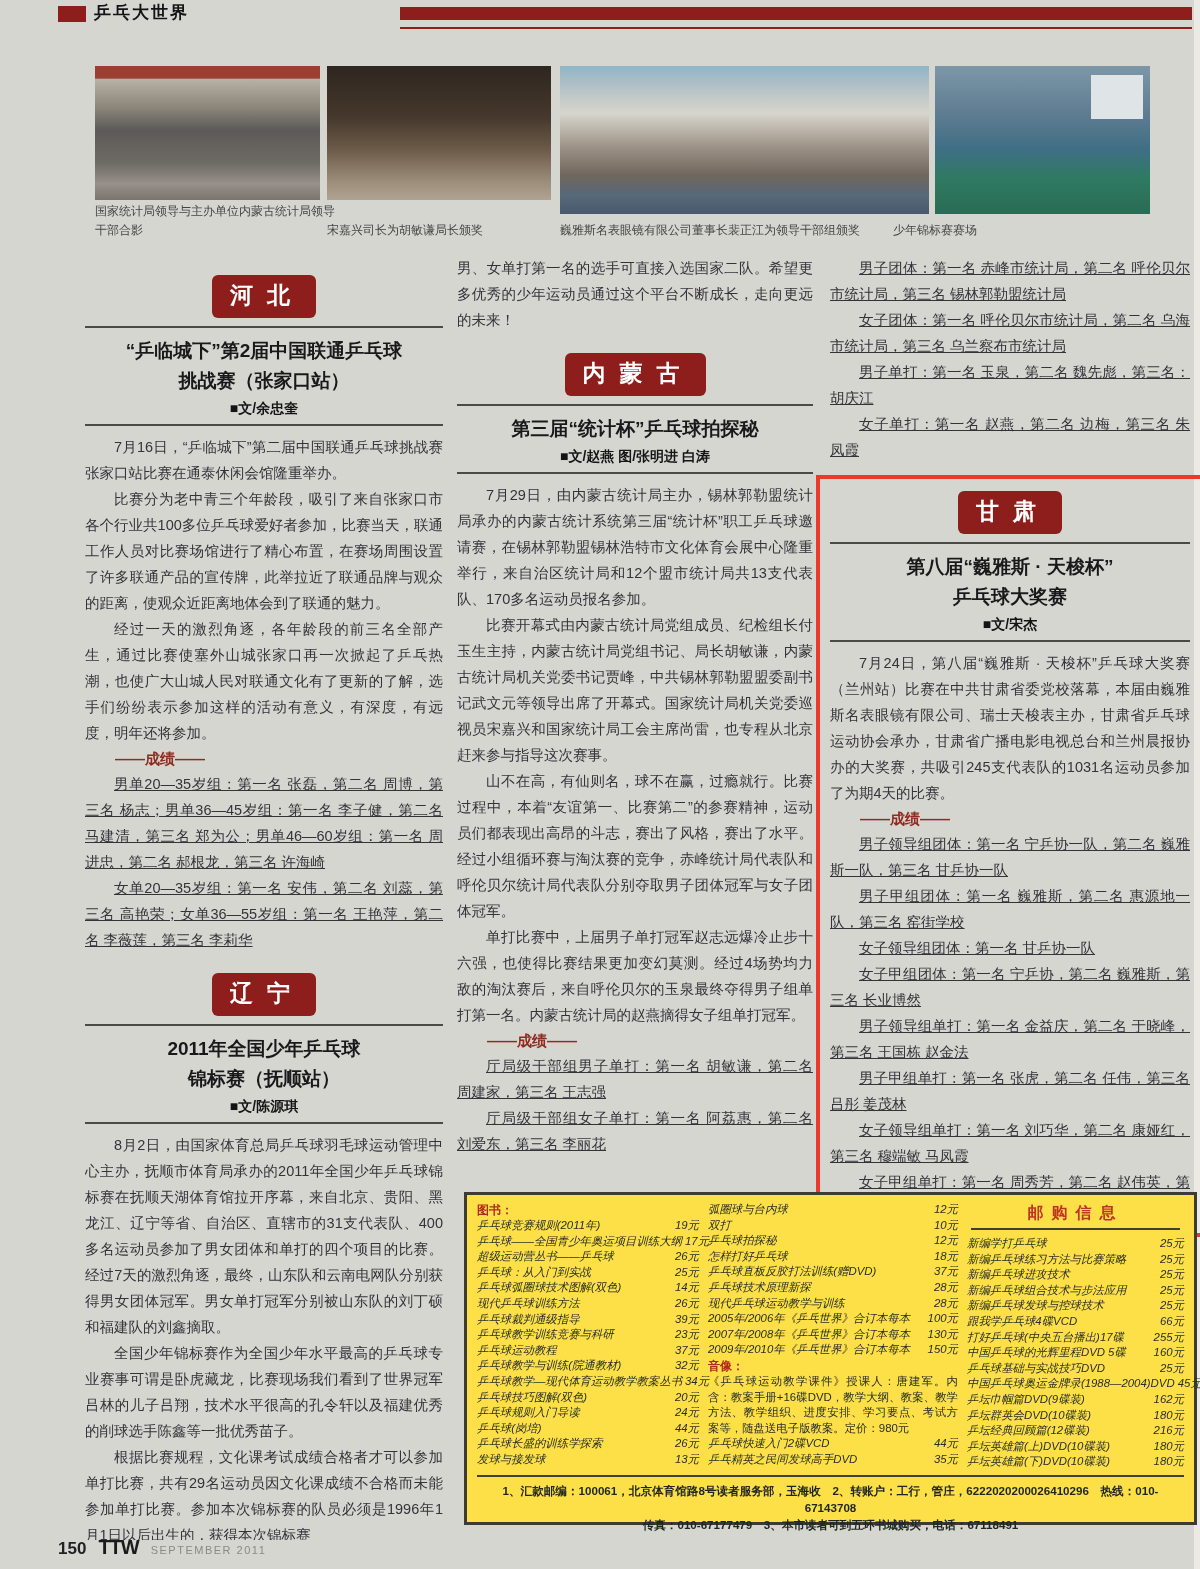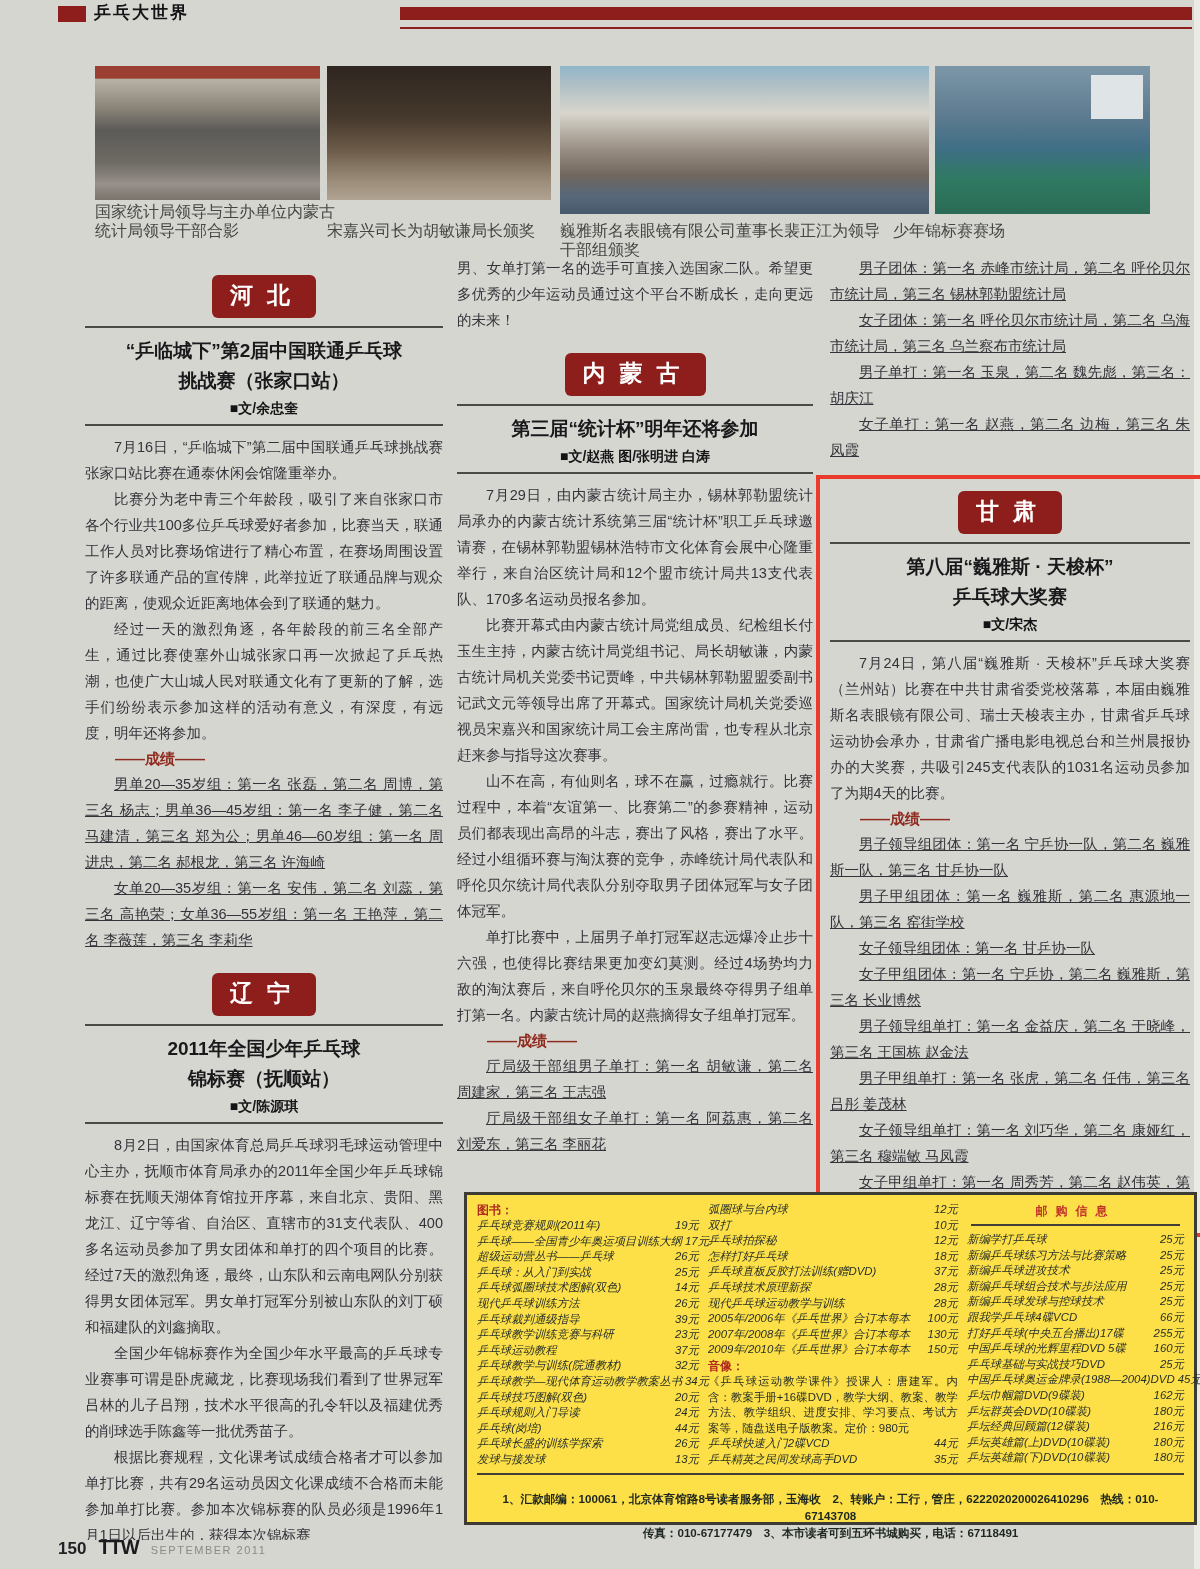--- a/index.html
+++ b/index.html
@@ -20,21 +20,21 @@
   .photo { position:absolute; top:66px; }
   #photo1 { left:95px;  width:225px; height:134px;
     background:linear-gradient(180deg,#9b3f33 0%,#9b3f33 9%,#b8b2a6 10%,#8e887c 30%,#5c5a58 48%,#6e6a64 72%,#97908b 88%,#7a746c 100%); }
   #photo2 { left:327px; width:224px; height:134px;
     background:linear-gradient(180deg,#2e2620 0%,#45382c 38%,#6b5a48 62%,#9c8d7a 86%,#b0a391 100%); }
   #photo3 { left:560px; width:369px; height:148px;
     background:linear-gradient(180deg,#8fb6c8 0%,#aebfc6 12%,#d8d5cc 32%,#9a8f84 56%,#70665e 74%,#56687a 88%,#48596b 100%); }
   #photo4 { left:935px; width:215px; height:148px;
     background:linear-gradient(180deg,#7c97a8 0%,#5d7b90 34%,#3f6f85 56%,#2f7a62 76%,#2a6b55 100%); }
   #photo4 .sign { position:absolute; right:7px; top:9px; width:52px; height:44px; background:#dfe5e6; }
-  .photo-cap { position:absolute; font-size:16px; line-height:19px; color:#454543; }
+  .photo-cap { position:absolute; font-size:12px; line-height:19px; color:#454543; }
   #cap1 { left:95px;  top:202px; width:248px; }
   #cap2 { left:327px; top:221px; width:230px; }
   #cap3 { left:560px; top:221px; width:330px; }
   #cap4 { left:893px; top:221px; width:200px; }
 
   
   .col { position:absolute; top:255px; }
   #col-left  { left:85px;  width:358px; height:1285px; overflow:hidden; }
   #col-mid   { left:457px; width:356px; }
   #col-right { left:830px; width:360px; }
@@ -59,23 +59,23 @@
     position:absolute; left:464px; top:1192px; width:733px; height:333px; box-sizing:border-box;
     background:#fde047; border:3px solid #3c3c34; padding:7px 10px 5px;
   }
   .mo-cols { display:flex; gap:9px; }
   .mo-col1 { width:222px; } .mo-col2 { width:250px; } .mo-col3 { width:217px; }
   .mo-item { display:flex; justify-content:space-between; gap:3px; font-size:11.4px; line-height:15.6px; color:#272f29;font-style:italic; }
   .mo-item .n { white-space:nowrap; }
   .mo-item .p { white-space:nowrap; }
   .mo-label { color:#b02a1e; font-weight:bold; font-size:12px; line-height:16px; }
   .mo-note { font-size:11.4px; line-height:15.6px; text-align:justify; color:#272f29; }
-  .mo-title { text-align:center; font-size:12px; font-weight:bold; color:#c03428; letter-spacing:8px;
+  .mo-title { text-align:center; font-size:16px; font-weight:bold; color:#c03428; letter-spacing:8px;
     padding:1px 0 4px; border-bottom:2px solid #3f3f37; margin:0 4px 6px; }
-  .mo-footer { border-top:2px solid #3f3f37; margin-top:5px; padding-top:15px; text-align:center;
+  .mo-footer { border-top:2px solid #3f3f37; margin-top:5px; padding-top:5px; text-align:center;
     font-size:11.6px; font-weight:bold; line-height:17px; color:#1d2620; }
 
   
   .pg-footer { position:absolute; left:58px; top:1536px; display:flex; align-items:baseline; gap:12px; }
   .pg-num  { font-size:17px; font-weight:bold; color:#222224; }
   .pg-logo { font-size:20px; font-weight:bold; letter-spacing:-1px; color:#1b1b1d; }
   .pg-date { font-size:11px; letter-spacing:1.5px; color:#8a8a86; }
 </style>
 </head>
 <body>
@@ -138,21 +138,21 @@
     </section>
   </div>
 
   <div class="col" id="col-mid">
     <p class="body-p cont-p">男、女单打第一名的选手可直接入选国家二队。希望更多优秀的少年运动员通过这个平台不断成长，走向更远的未来！</p>
 
     <section>
       <div class="region-pill">内蒙古</div>
       <div class="rule"></div>
       <div class="sec-title">
-          <div>第三届“统计杯”明年还将参加</div>
+          <div>第三届“统计杯”乒乓球拍探秘</div>
         </div>
       <div class="byline">■文/赵燕 图/张明进 白涛</div>
       <div class="rule"></div>
       <div>
           <p class="body-p">7月29日，由内蒙古统计局主办，锡林郭勒盟统计局承办的内蒙古统计系统第三届“统计杯”职工乒乓球邀请赛，在锡林郭勒盟锡林浩特市文化体育会展中心隆重举行，来自治区统计局和12个盟市统计局共13支代表队、170多名运动员报名参加。</p>
           <p class="body-p">比赛开幕式由内蒙古统计局党组成员、纪检组长付玉生主持，内蒙古统计局党组书记、局长胡敏谦，内蒙古统计局机关党委书记贾峰，中共锡林郭勒盟盟委副书记武文元等领导出席了开幕式。国家统计局机关党委巡视员宋嘉兴和国家统计局工会主席尚雷，也专程从北京赶来参与指导这次赛事。</p>
           <p class="body-p">山不在高，有仙则名，球不在赢，过瘾就行。比赛过程中，本着“友谊第一、比赛第二”的参赛精神，运动员们都表现出高昂的斗志，赛出了风格，赛出了水平。经过小组循环赛与淘汰赛的竞争，赤峰统计局代表队和呼伦贝尔统计局代表队分别夺取男子团体冠军与女子团体冠军。</p>
           <p class="body-p">单打比赛中，上届男子单打冠军赵志远爆冷止步十六强，也使得比赛结果更加变幻莫测。经过4场势均力敌的淘汰赛后，来自呼伦贝尔的玉泉最终夺得男子组单打第一名。内蒙古统计局的赵燕摘得女子组单打冠军。</p>
         </div>
       <p class="results-label">——成绩——</p>

